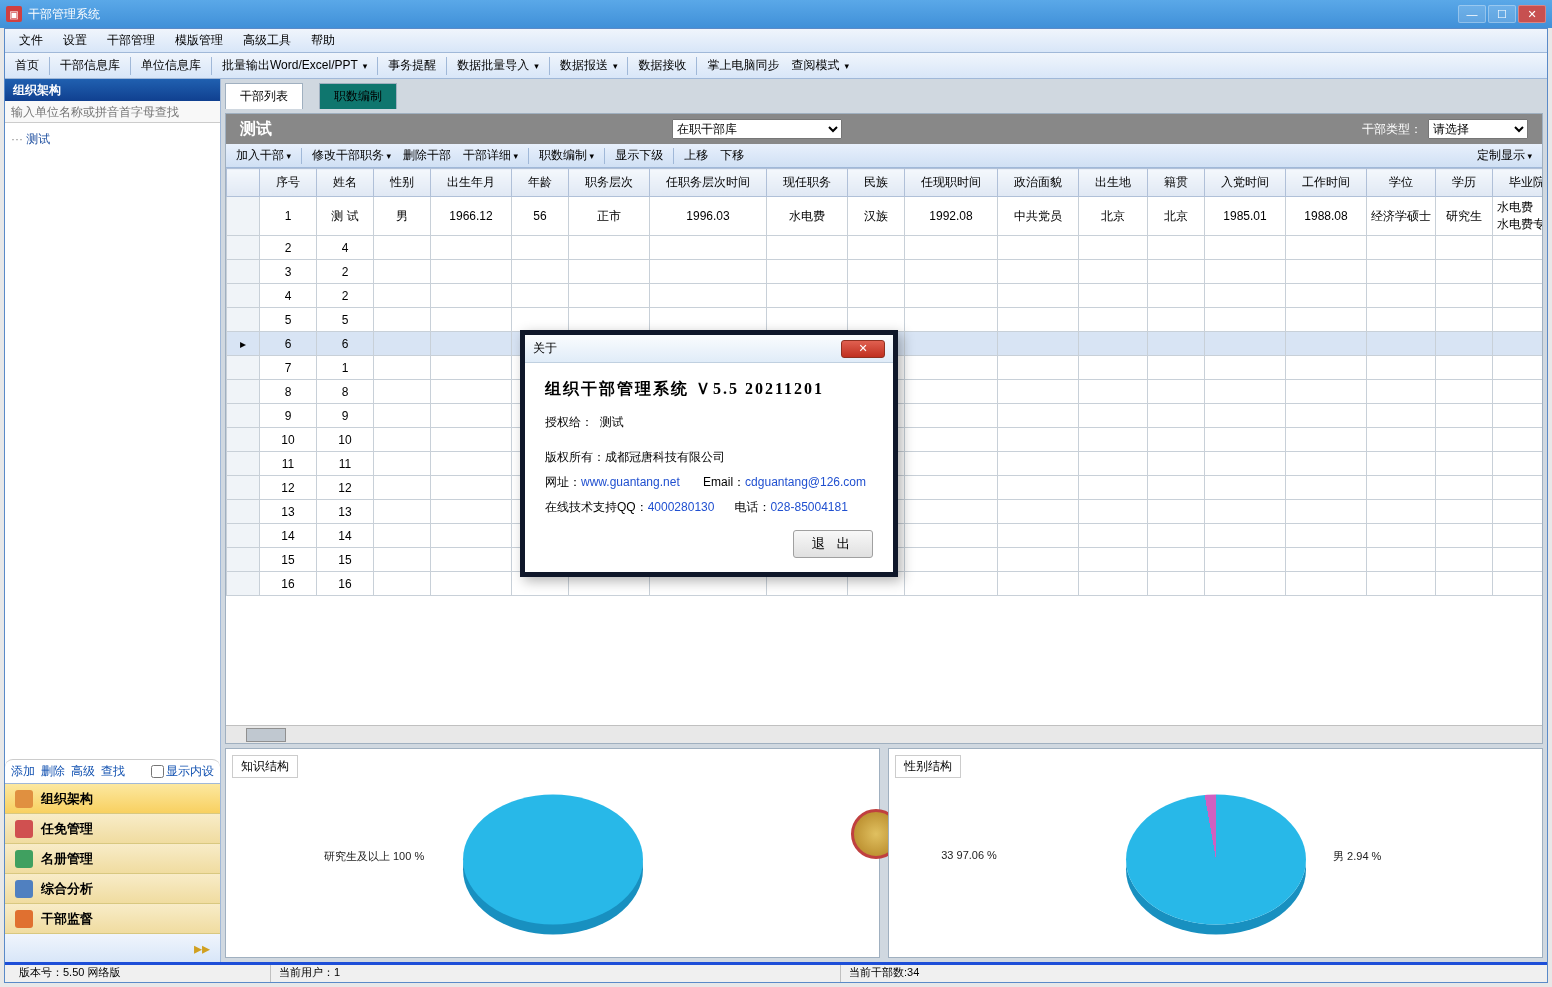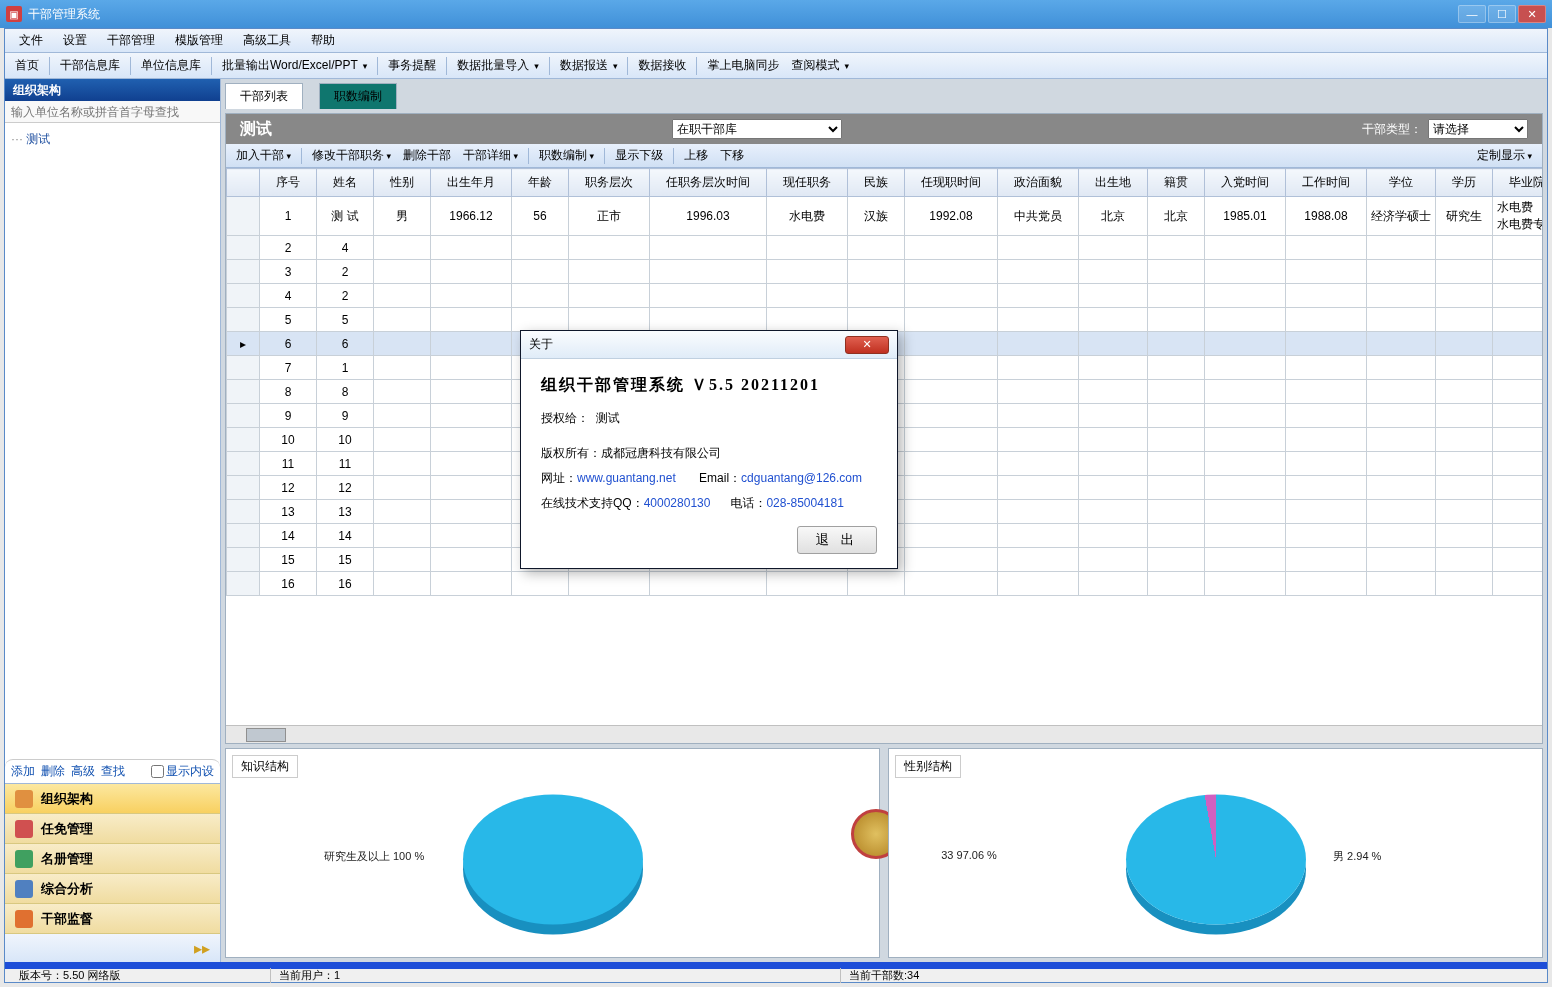--- a/index.html
+++ b/index.html
@@ -78,25 +78,25 @@
 
 
 .chartsrow { height: 210px; display: flex; gap: 8px; }
 .chartbox { flex: 1; background: #fff; border: 1px solid #a0b0c0; padding: 6px; position: relative; }
 .chartlbl { position: absolute; top: 6px; left: 6px; background: #fff; border: 1px solid #ccc; padding: 2px 8px; font-size: 12px; }
 .pie { position: absolute; top: 50%; left: 50%; transform: translate(-50%, -45%); width: 180px; height: 130px; border-radius: 50%; background: #28b8e8; box-shadow: 0 10px 0 #1890c0; }
 .pie.sliced { background: conic-gradient(#28b8e8 0deg 350deg, #d060c0 350deg 360deg); }
 .pielabel { position: absolute; font-size: 11px; color: #222; white-space: nowrap; }
 
 
-.statusbar { height: 20px; background: #f0f0f0; border-top: 7px solid #1d4ed8; display: flex; align-items: center; font-size: 11px; padding: 0 6px; }
+.statusbar { height: 20px; background: #f0f0f0; border-top: 3px solid #1d4ed8; display: flex; font-size: 11px; padding: 0 6px; }
 .statusbar .scell { padding: 0 8px; border-right: 1px solid #c0c0c0; }
 
 
-.dialog { position: absolute; top: 330px; left: 520px; width: 378px; background: #fff; border: 1px solid #0f172a; box-shadow: 4px 4px 12px rgba(0,0,0,0.3); z-index: 100; }
+.dialog { position: absolute; top: 330px; left: 520px; width: 378px; background: #fff; border: 5px solid #0f172a; box-shadow: 4px 4px 12px rgba(0,0,0,0.3); z-index: 100; }
 .dlgtitle { height: 28px; background: linear-gradient(#fafcfe, #e0ecf8); border-bottom: 1px solid #c0d0e0; display: flex; align-items: center; padding: 0 8px; font-size: 12px; }
 .dlgtitle .dlgclose { margin-left: auto; width: 44px; height: 18px; background: linear-gradient(#e06050, #c03020); border: 1px solid #903020; border-radius: 3px; color: #fff; display: flex; align-items: center; justify-content: center; font-size: 11px; cursor: pointer; }
 .dlgbody { padding: 16px 20px 14px; font-size: 12px; font-family: SimSun, serif; }
 .dlgbody h3 { font-size: 16px; font-family: SimSun, serif; margin-bottom: 14px; letter-spacing: 2px; }
 .dlgbody .row { margin: 8px 0; }
 .dlgbody a { color: #2050d0; text-decoration: none; }
 .dlgbody .exitbtn { float: right; padding: 4px 18px; background: linear-gradient(#f8f8f8, #e0e0e0); border: 1px solid #a0a0a0; border-radius: 3px; cursor: pointer; letter-spacing: 4px; margin-top: 6px; }
 .dlgbody::after { content: ""; display: block; clear: both; }
 
 .badge { position: absolute; width: 50px; height: 50px; border-radius: 50%; background: radial-gradient(#e0c060, #b08020); border: 3px solid #c04040; }

